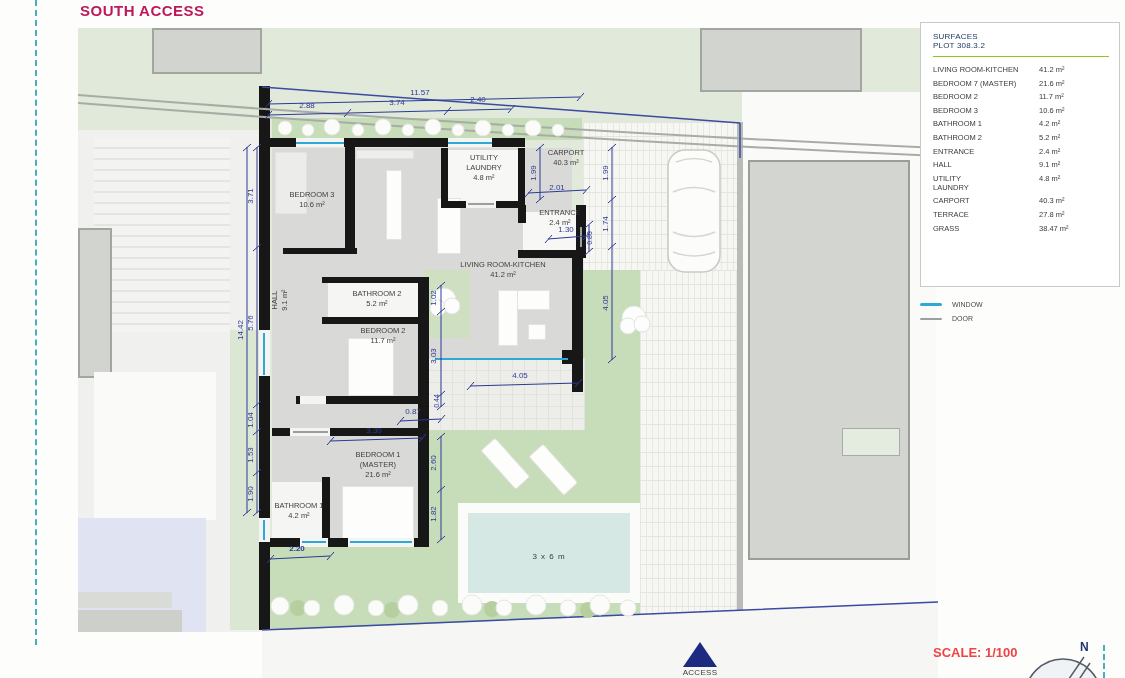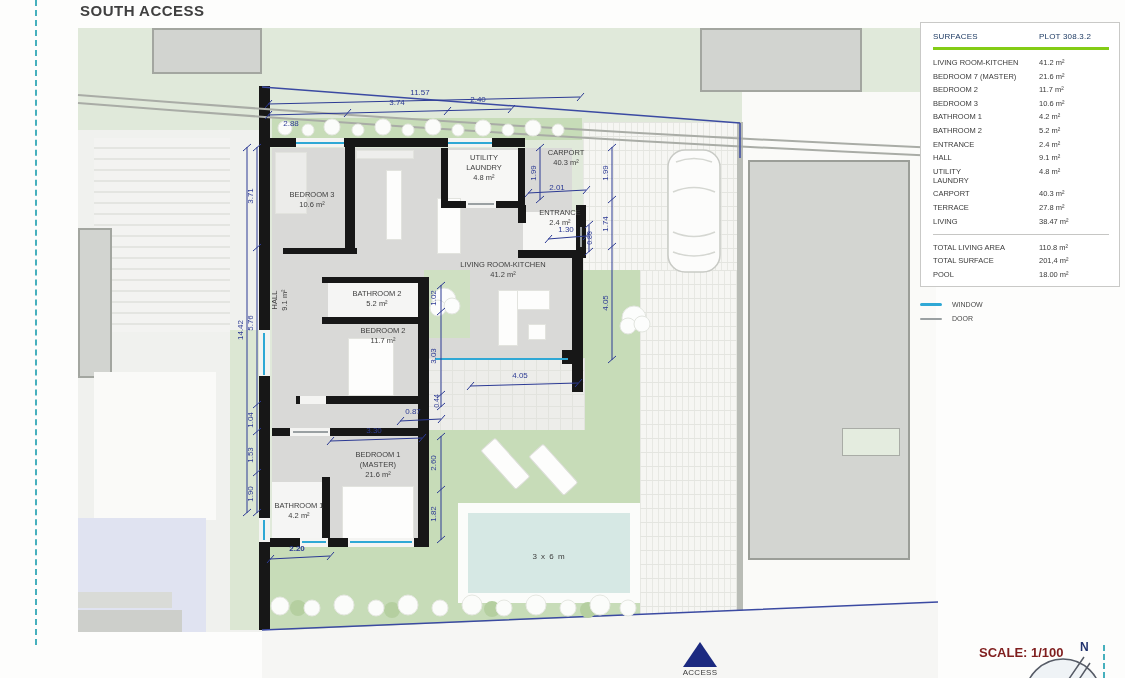--- a/index.html
+++ b/index.html
@@ -17,41 +17,41 @@
   .room.v{transform:translate(-50%,-50%) rotate(-90deg);}
   .grid{background-color:#f6f6f3;
         background-image:linear-gradient(#e4e5e0 1px,transparent 1px),
                          linear-gradient(90deg,#e7e8e3 1px,transparent 1px);
         background-size:6px 14px;}
   .grid-light{background-color:#ededea;
         background-image:linear-gradient(#e2e3de 1px,transparent 1px),
                          linear-gradient(90deg,#e2e3de 1px,transparent 1px);
         background-size:12px 12px;}
   .stripes{background:repeating-linear-gradient(180deg,#f3f3f1 0 9px,#e4e5e1 9px 11px);}
-  .title{position:absolute;left:80px;top:2px;font-size:15px;font-weight:600;color:#404040;
+  .title{position:absolute;left:80px;top:2px;font-size:15px;font-weight:600;color:#be185d;
          letter-spacing:.5px;}
   .dash-line{position:absolute;border-left:2px dashed #46b0bd;}
   
   .panel{position:absolute;left:920px;top:22px;width:200px;height:265px;background:#ffffff;
          border:1px solid #c9c9c7;box-sizing:border-box;padding:9px 10px 0 12px;font-size:7.5px;
          color:#3a3a3a;}
-  .phead{display:flex;color:#1d3a63;font-size:8px;letter-spacing:.2px;border-bottom:3px solid #84cc16;
-         padding-bottom:6px;margin-bottom:8px;}
+  .phead{display:flex;color:#1d3a63;font-size:8px;letter-spacing:.2px;border-bottom:1px solid #84cc16;
+         padding-bottom:6px;margin-bottom:8px;flex-direction:column;}
   .phead .lbl{flex:1;}
   .srow{display:flex;margin-bottom:4.6px;}
   .srow .lbl{flex:1;white-space:pre-line;}
   .srow .val{width:70px;}
   .srow.mt{margin-top:4px;}
   .totals{border-top:1px solid #c6c6c4;margin-top:8px;padding-top:8px;}
   
   .legend{position:absolute;left:920px;top:301px;font-size:7px;color:#4a4a4a;}
   .lrow{display:flex;align-items:center;margin-bottom:7px;}
   .lswatch{width:22px;height:0;margin-right:10px;border-top:3px solid #2fa8d5;border-radius:2px;}
   .lswatch.door{border-top:2px solid #9aa0a2;}
-  .scale{position:absolute;left:933px;top:645px;font-size:13px;font-weight:700;color:#7f1d1d;margin-left:46px;}
+  .scale{position:absolute;left:933px;top:645px;font-size:13px;font-weight:700;color:#ef4444;}
   .north{position:absolute;left:1080px;top:640px;font-size:12px;font-weight:700;color:#22336e;}
   .access-lbl{position:absolute;left:700px;top:672px;transform:translate(-50%,-50%);
               font-size:8px;color:#3a3a3a;letter-spacing:.3px;}
   .pool-lbl{position:absolute;color:#3c3c3c;font-size:8px;transform:translate(-50%,-50%);letter-spacing:1px;}
   svg.overlay{position:absolute;left:0;top:0;pointer-events:none;}
 </style>
 </head>
 <body>
 
 <div class="page">
@@ -254,21 +254,21 @@
     <div>(MASTER)</div>
     <div>21.6 m²</div>
   </div>
   <div class="room" style="left:299px;top:511px;">
     <div>BATHROOM 1</div>
     <div>4.2 m²</div>
   </div>
   <div class="pool-lbl" style="left:549px;top:556px;">3 x 6 m</div>
 
   <span class="dim" style="left:420px;top:93px;">11.57</span>
-  <span class="dim" style="left:291px;top:106px;margin-top:18px;">2.88</span>
+  <span class="dim" style="left:307px;top:106px;">2.88</span>
   <span class="dim" style="left:397px;top:103px;">3.74</span>
   <span class="dim" style="left:478px;top:100px;">2.40</span>
   <span class="dim v" style="left:241px;top:330px;">14.42</span>
   <span class="dim v" style="left:251px;top:196px;">3.71</span>
   <span class="dim v" style="left:251px;top:323px;">5.76</span>
   <span class="dim v" style="left:251px;top:420px;">1.04</span>
   <span class="dim v" style="left:251px;top:455px;">1.53</span>
   <span class="dim v" style="left:251px;top:494px;">1.90</span>
   <span class="dim v" style="left:606px;top:173px;">1.99</span>
   <span class="dim v" style="left:606px;top:224px;">1.74</span>
@@ -331,37 +331,23 @@
       </div>
     <div class="srow">
         <span class="lbl">CARPORT</span>
         <span class="val">40.3 m²</span>
       </div>
     <div class="srow">
         <span class="lbl">TERRACE</span>
         <span class="val">27.8 m²</span>
       </div>
     <div class="srow mt">
-        <span class="lbl">LIVING</span>
+        <span class="lbl">GRASS</span>
         <span class="val">38.47 m²</span>
       </div>
-    <div class="totals">
-      <div class="srow">
-          <span class="lbl">TOTAL LIVING AREA</span>
-          <span class="val">110.8 m²</span>
-        </div>
-      <div class="srow">
-          <span class="lbl">TOTAL SURFACE</span>
-          <span class="val">201,4 m²</span>
-        </div>
-      <div class="srow">
-          <span class="lbl">POOL</span>
-          <span class="val">18.00 m²</span>
-        </div>
-    </div>
   </div>
 
   <div class="legend">
     <div class="lrow">
       <span class="lswatch"></span>
       <span>WINDOW</span>
     </div>
     <div class="lrow">
       <span class="lswatch door"></span>
       <span>DOOR</span>

